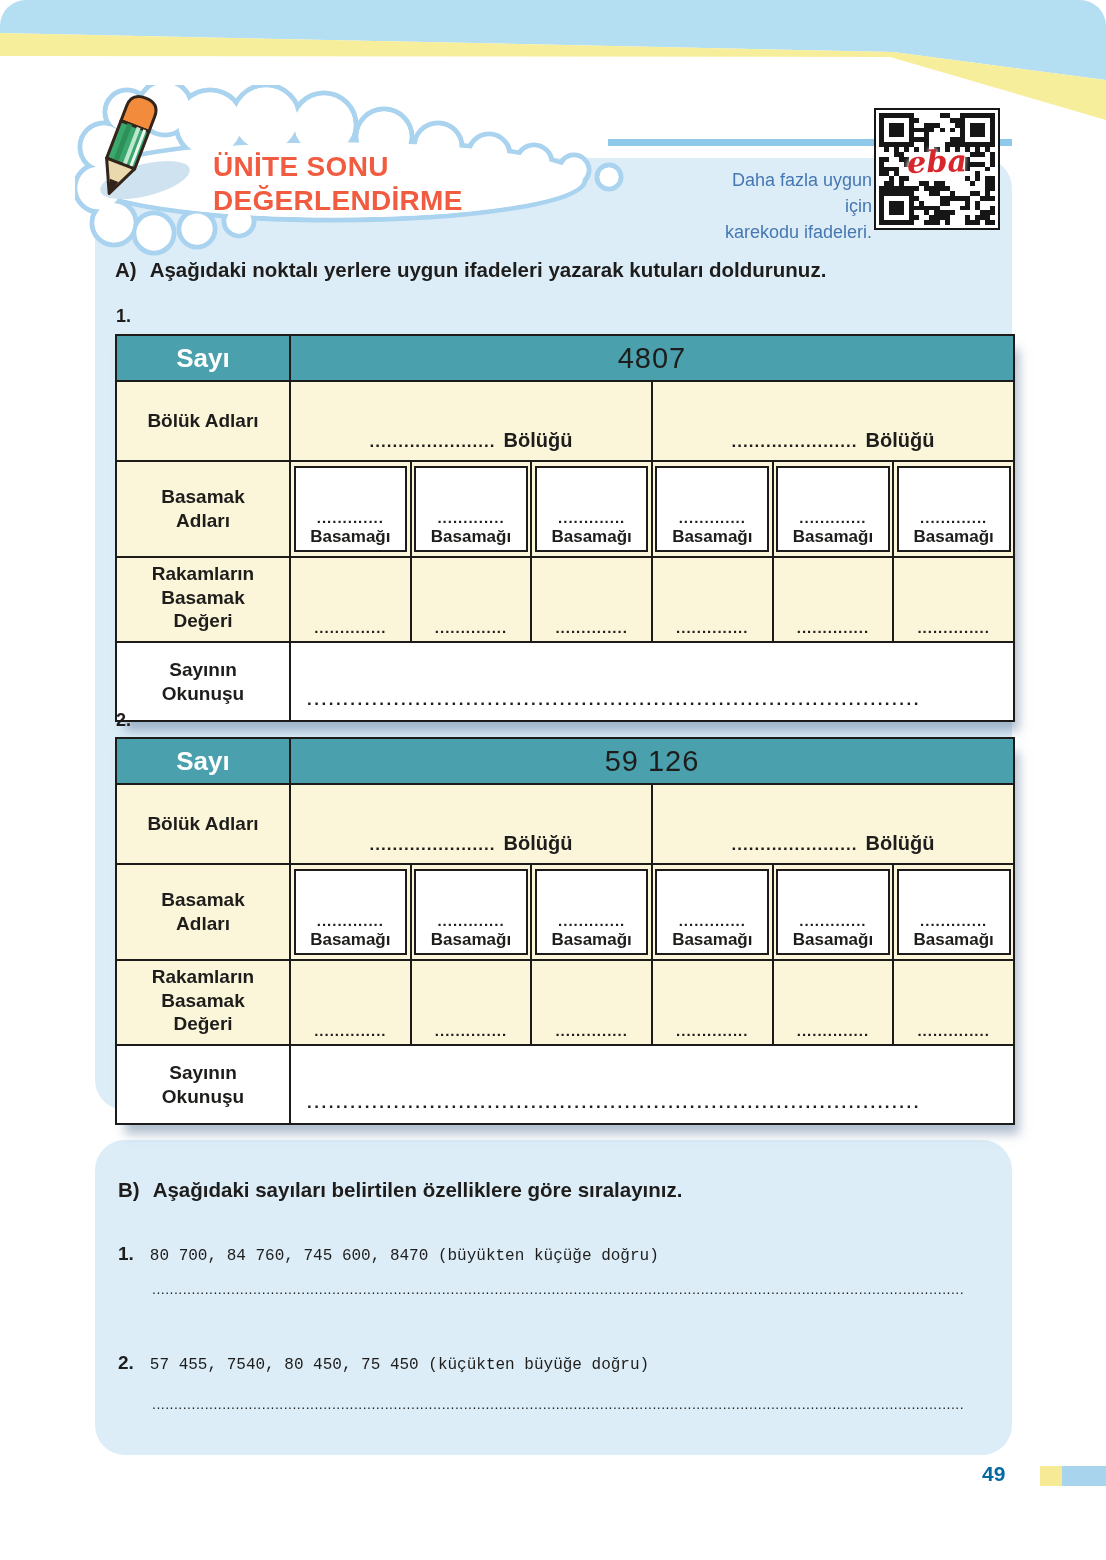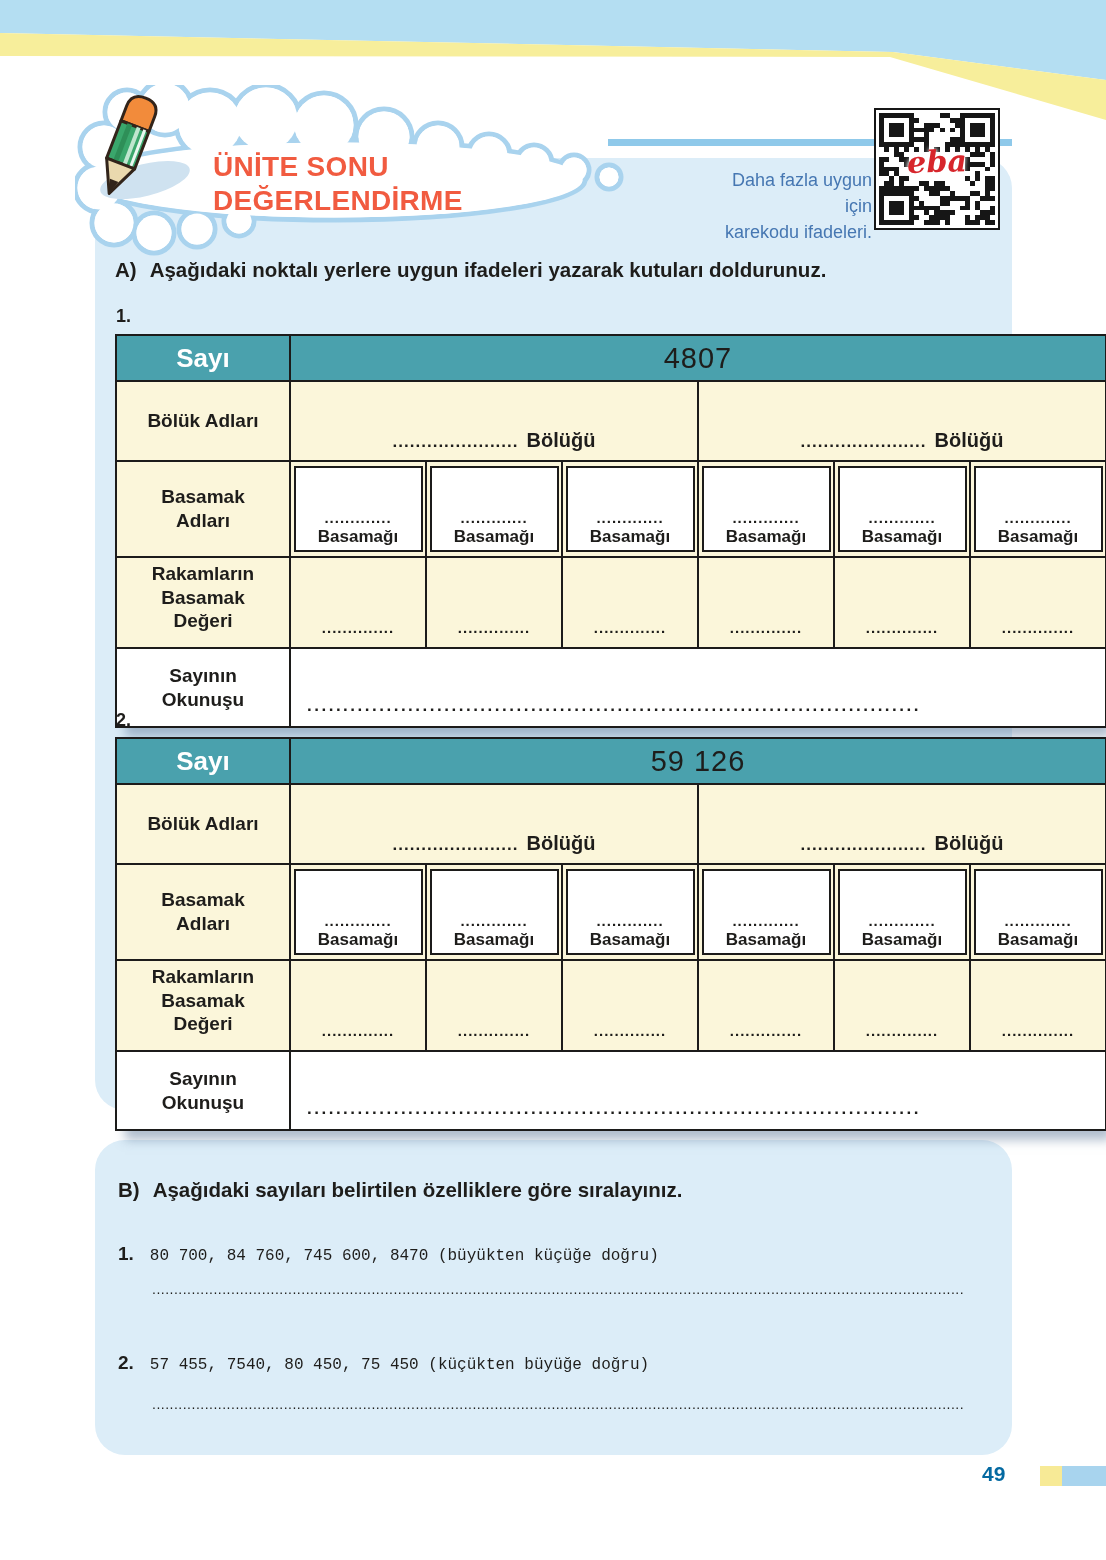--- a/index.html
+++ b/index.html
@@ -1,17 +1,17 @@
 <!DOCTYPE html>
 <html><head>
 <meta charset="utf-8">
 <style>
   html,body{margin:0;padding:0;background:#ffffff;}
   .page{position:relative;width:1106px;height:1560px;background:#ffffff;overflow:hidden;
-        font-family:"Liberation Sans",sans-serif;color:#1e1d1b;}
+        font-family:"Liberation Sans",sans-serif;color:#1e1d1b;border-radius:26px;}
   .abs{position:absolute;}
 
   
   .top-decor{left:0;top:0;width:1106px;height:170px;z-index:0;}
 
   
   .panel{background:#dcedf8;border-radius:30px;z-index:1;}
   .panel-a{left:95px;top:158px;width:917px;height:952px;}
   .panel-b{left:95px;top:1140px;width:917px;height:315px;}
 
@@ -29,41 +29,41 @@
   .qr-box svg{display:block;width:100%;height:100%;}
   .qr-logo{position:absolute;left:50%;top:44%;transform:translate(-50%,-50%) rotate(-2deg);
            font-family:"DejaVu Serif",serif;font-style:italic;font-weight:bold;font-size:30px;
            color:#d7262c;background:transparent;line-height:1;text-shadow:0 0 4px #ffffff,0 0 6px #ffffff;}
 
   .sec-heading{z-index:4;display:flex;gap:13px;font-size:20.5px;font-weight:bold;white-space:nowrap;}
   .num-label{z-index:4;font-size:18px;font-weight:bold;}
 
   
   .tbl-wrap{z-index:4;}
-  .dtable{border-collapse:collapse;table-layout:fixed;width:992px;background:#84cc16;
+  .dtable{border-collapse:collapse;table-layout:fixed;width:900px;background:#84cc16;
           box-shadow:7px 12px 10px -3px rgba(99,125,158,.5);}
   .dtable td{border:2.6px solid #1c1b1a;padding:0;text-align:center;vertical-align:middle;
              overflow:hidden;color:#1e1d1b;}
   .dtable .label{font-weight:bold;font-size:19px;line-height:1.25;background:#fbf6da;}
   .lline{display:block;}
   .r-head td{background:#4aa1ad;height:44px;}
   .r-head .label{background:#4aa1ad;color:#ffffff;font-size:26px;}
   .head-value{color:#ffffff;font-size:29px;font-weight:normal;letter-spacing:1px;}
   .r-boluk td{background:#fbf6da;height:70px;}
   .boluk-cell{vertical-align:bottom !important;padding-bottom:8px !important;}
   .dots17{font-size:17px;font-weight:bold;letter-spacing:1px;}
   .bolugu{font-size:20px;font-weight:bold;margin-left:8px;}
   .r-basamak td{background:#fbf6da;height:86px;}
   .r-basamak td.bcell{padding:4px 2.5px;}
   .binner{height:100%;box-sizing:border-box;background:#ffffff;border:2.4px solid #1c1b1a;
           display:flex;flex-direction:column;justify-content:flex-end;align-items:center;
           padding-bottom:3px;gap:1px;}
   .dots15{font-size:15px;font-weight:bold;letter-spacing:1px;}
   .basamagi{font-size:17px;font-weight:bold;}
-  .r-rakam td{background:#fbf6da;height:79px;vertical-align:bottom;padding-bottom:10px;}
+  .r-rakam td{background:#fbf6da;height:79px;vertical-align:bottom;padding-bottom:4px;}
   .r-okunus td{background:#ffffff;height:67px;}
   .okunus-cell{vertical-align:bottom !important;text-align:left !important;
                padding:0 8px 10px 16px !important;white-space:nowrap;}
   .dots-okunus{font-size:17px;font-weight:bold;letter-spacing:2.5px;}
 
   
   .b-item{z-index:4;display:flex;gap:16px;align-items:baseline;white-space:nowrap;}
   .b-item .n{font-size:19px;font-weight:bold;}
   .b-item .t{font-size:16px;font-family:Liberation Mono, monospace;}
   .answer-dots{z-index:4;left:152px;width:812px;height:20px;overflow:hidden;white-space:nowrap;

